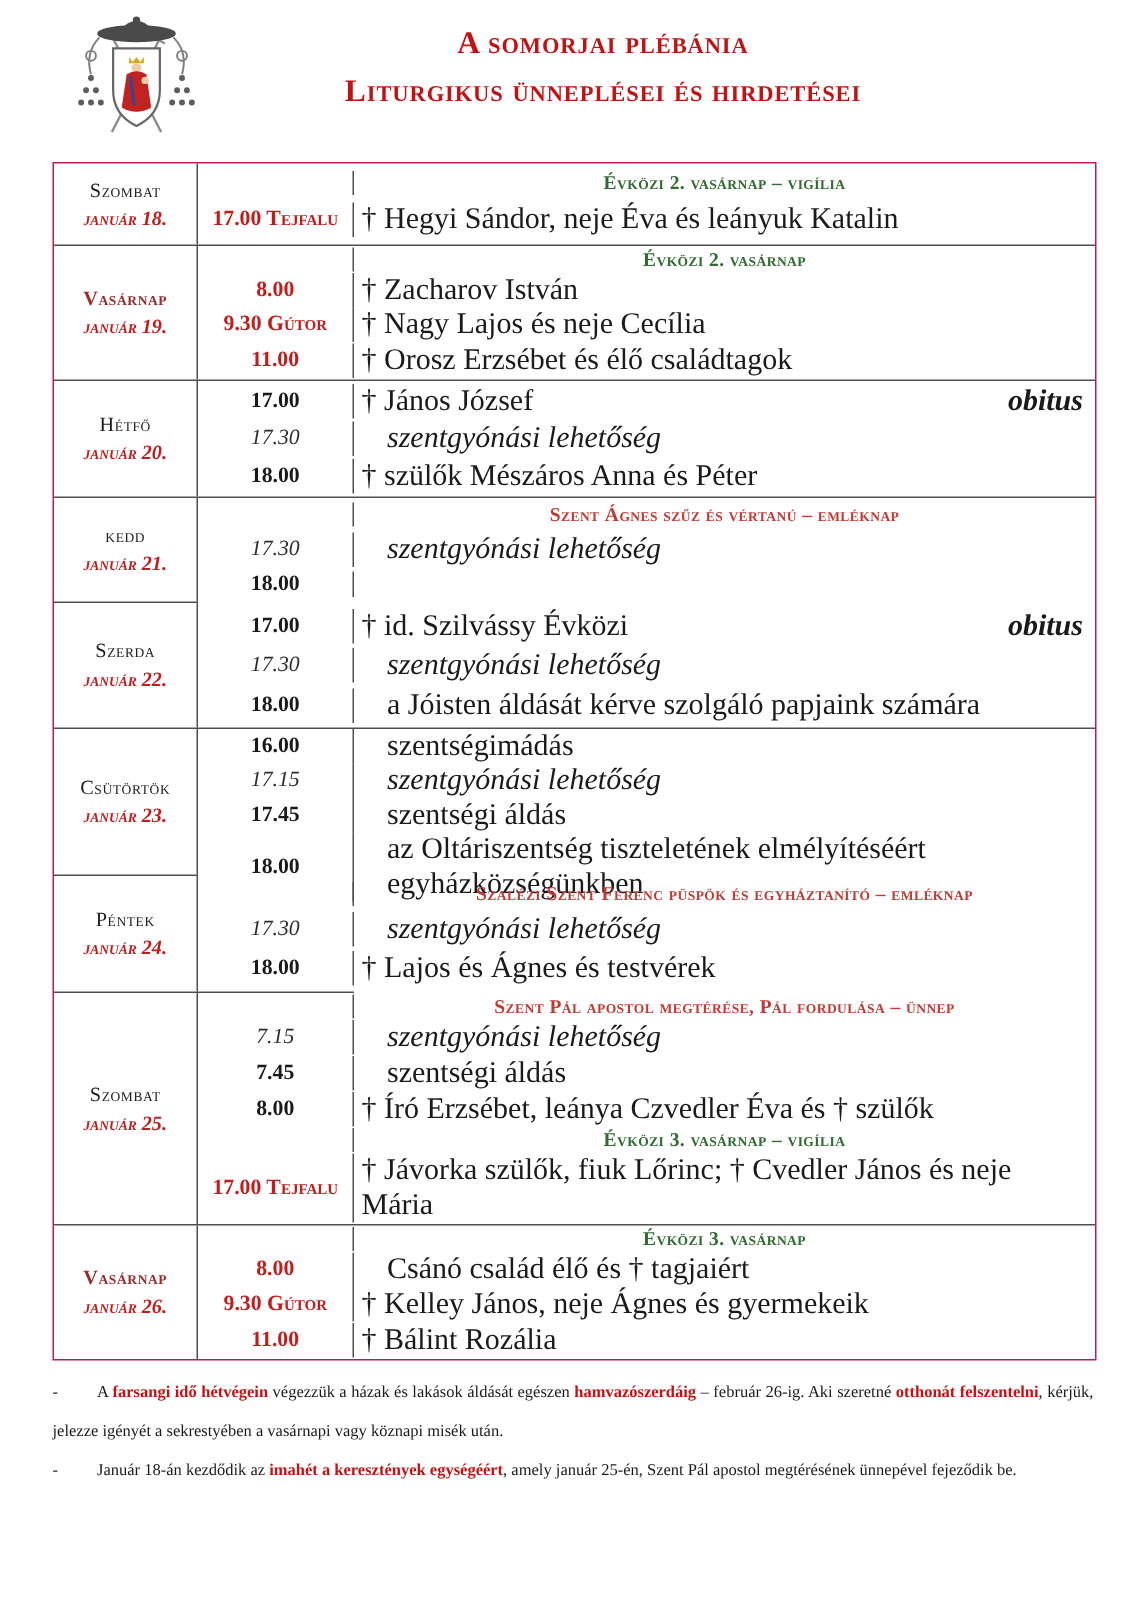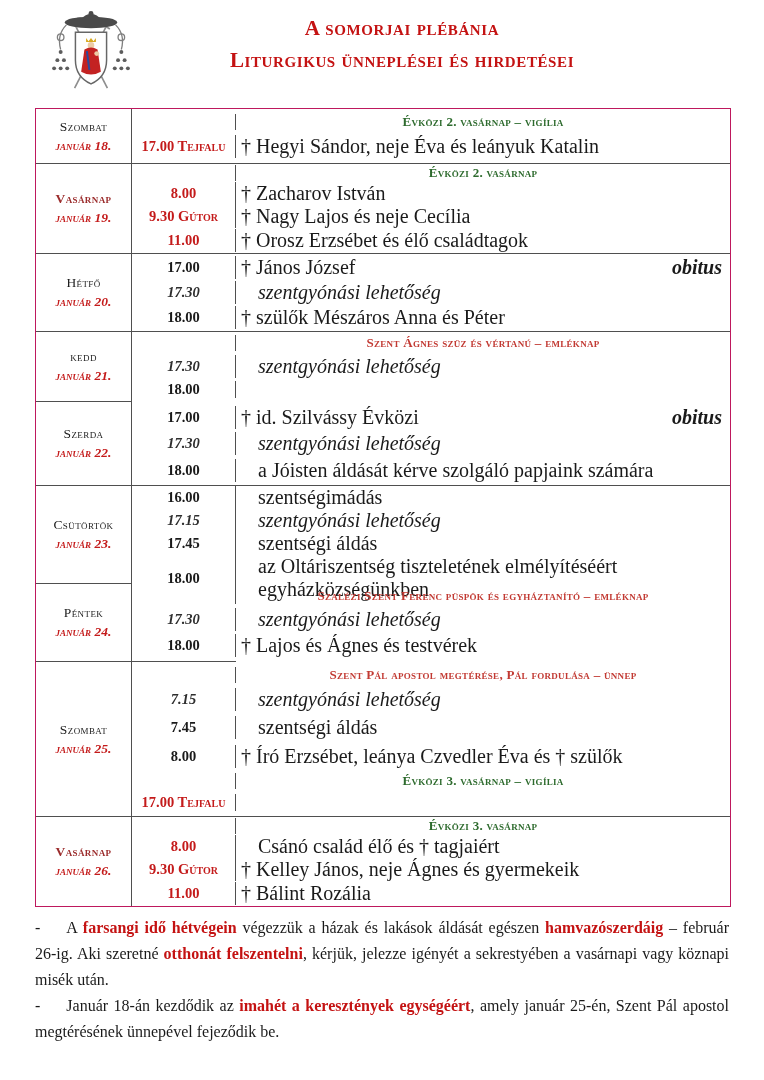--- a/index.html
+++ b/index.html
@@ -19,41 +19,41 @@
   .day-cell{width:95px;flex:0 0 95px;border-right:1px solid #4f4f4f;
             display:flex;flex-direction:column;align-items:center;justify-content:center;gap:3px;text-align:center;}
   .day-name{font-variant:small-caps;font-size:13.5px;letter-spacing:.4px;color:#1c1c1c;}
   .day-name.dred{color:#9b2c2c;font-weight:bold;}
   .day-date{font-variant:small-caps;font-style:italic;font-weight:bold;font-size:13.5px;color:#c41b1b;text-align:right;}
   .lines{flex:1;display:flex;flex-direction:column;justify-content:space-evenly;}
   .line{display:flex;align-items:stretch;}
   .tcell{width:103px;flex:0 0 103px;border-right:1px solid #4f4f4f;text-align:center;
          font-size:14.5px;display:flex;align-items:center;justify-content:center;}
   .time-b{font-weight:bold;color:#1a1a1a;}
-  .time-i{font-style:italic;color:#2e2e2e;font-weight:bold;}
+  .time-i{font-style:italic;color:#2e2e2e;}
   .time-r{font-weight:bold;color:#c41b1b;font-variant:small-caps;}
   .txt{flex:1;padding-left:5px;padding-right:8px;font-size:20px;display:flex;
        justify-content:space-between;align-items:center;}
   .txt.indent{padding-left:22px;}
   .txt .ital{font-style:italic;}
   .obitus{font-style:italic;font-weight:bold;}
   .chdr{flex:1;text-align:center;font-variant:small-caps;font-weight:bold;font-size:13px;
         letter-spacing:.3px;display:flex;align-items:center;justify-content:center;}
   .chdr.green{color:#2e6b2e;}
   .chdr.red{color:#c23a33;}
   .rule{height:0;border-top:1px solid #4f4f4f;}
   .rule.full{width:100%;}
   .rule.day{width:96px;}
   .rule.daytime{width:200px;}
   .b0{height:54px}.b1{height:89px}.b2{height:77px}.b3{height:69px}.b4{height:83px}
   .b5{height:97px}.b6{height:77px}.b7{height:154px}.b8{height:89px}
 
   
   .ann{margin:8px 0 0 35px;width:694px;}
-  .ann p{margin:0;font-size:16px;line-height:26px;text-align:justify;color:#1a1a1a;}
+  .ann p{margin:0;font-size:11px;line-height:26px;text-align:justify;color:#1a1a1a;}
   .ann .tab{display:inline-block;width:26px;}
   .ann .red{color:#c41212;font-weight:bold;}
 </style>
 </head>
 <body>
 
 <div class="hdr-wrap">
   <svg class="emblem" width="82" height="96" viewBox="0 0 100 117">
 
     <g stroke="#8d8d8d" stroke-width="2" fill="none">
@@ -324,20 +324,23 @@
         <div class="txt">
             <span>† Író Erzsébet, leánya Czvedler Éva és † szülők</span>
           </div>
         </div>
       <div class="line">
           <div class="tcell"></div>
         <div class="chdr green">Évközi 3. vasárnap – vigília</div>
         </div>
       <div class="line">
           <div class="tcell time-r">17.00 Tejfalu</div>
+        <div class="txt">
+            <span>† Jávorka szülők, fiuk Lőrinc; † Cvedler János és neje Mária</span>
+          </div>
         </div>
     </div>
   </div>
   <div class="rule full"></div>
 
   <div class="block b8">
     <div class="day-cell">
       <span class="day-name dred">Vasárnap</span>
       <span class="day-date">január 26.</span>
     </div>

